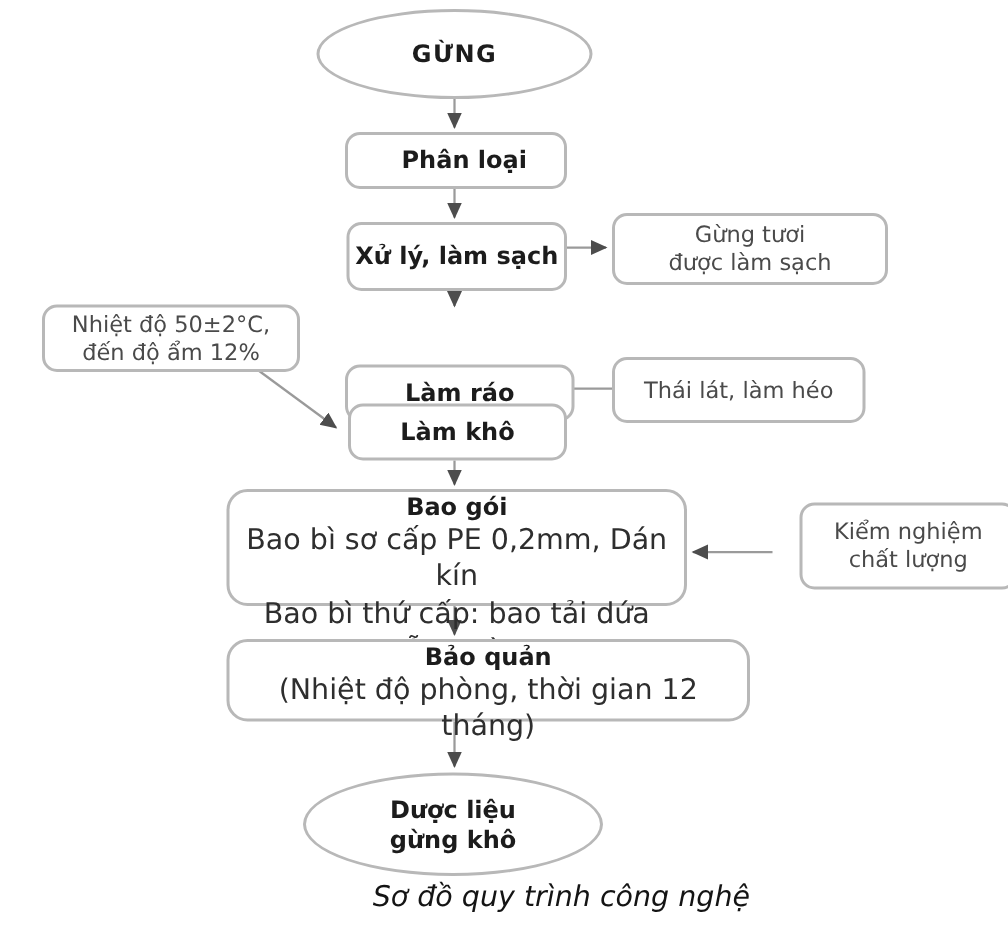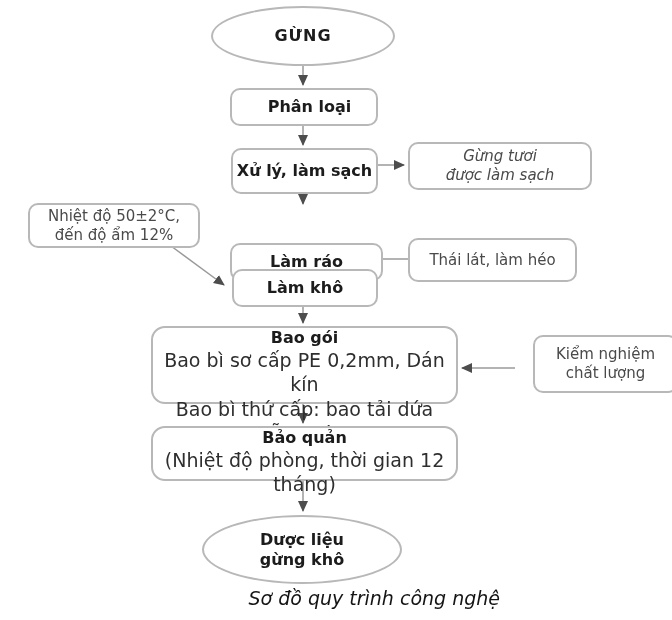--- a/index.html
+++ b/index.html
@@ -125,26 +125,26 @@
   <div class="node rect" style="left:232px;top:269px;width:146px;height:38px;">
     <span class="step-title">Làm khô</span>
   </div>
 
   <div class="node rect-lg" style="left:151px;top:326px;width:307px;height:78px;border-width:2px;">
     <span class="step-title">Bao gói</span>
     <span class="step-detail">Bao bì sơ cấp PE 0,2mm, Dán kín</span>
     <span class="step-detail">Bao bì thứ cấp: bao tải dứa sẫm màu</span>
   </div>
 
-  <div class="node rect-lg" style="left:151px;top:426px;width:307px;height:55px;">
+  <div class="node rect-lg" style="left:151px;top:426px;width:349px;height:55px;">
     <span class="step-title">Bảo quản</span>
     <span class="step-detail">(Nhiệt độ phòng, thời gian 12 tháng)</span>
   </div>
 
-  <div class="node rect" style="left:408px;top:142px;width:184px;height:48px;font-style:italic;">
+  <div class="node rect" style="left:408px;top:142px;width:184px;height:48px;">
     <span class="note-line">Gừng tươi</span>
     <span class="note-line">được làm sạch</span>
   </div>
 
   <div class="node rect" style="left:28px;top:203px;width:172px;height:45px;">
     <span class="note-line">Nhiệt độ 50±2°C,</span>
     <span class="note-line">đến độ ẩm 12%</span>
   </div>
 
   <div class="node rect" style="left:408px;top:238px;width:169px;height:44px;">

